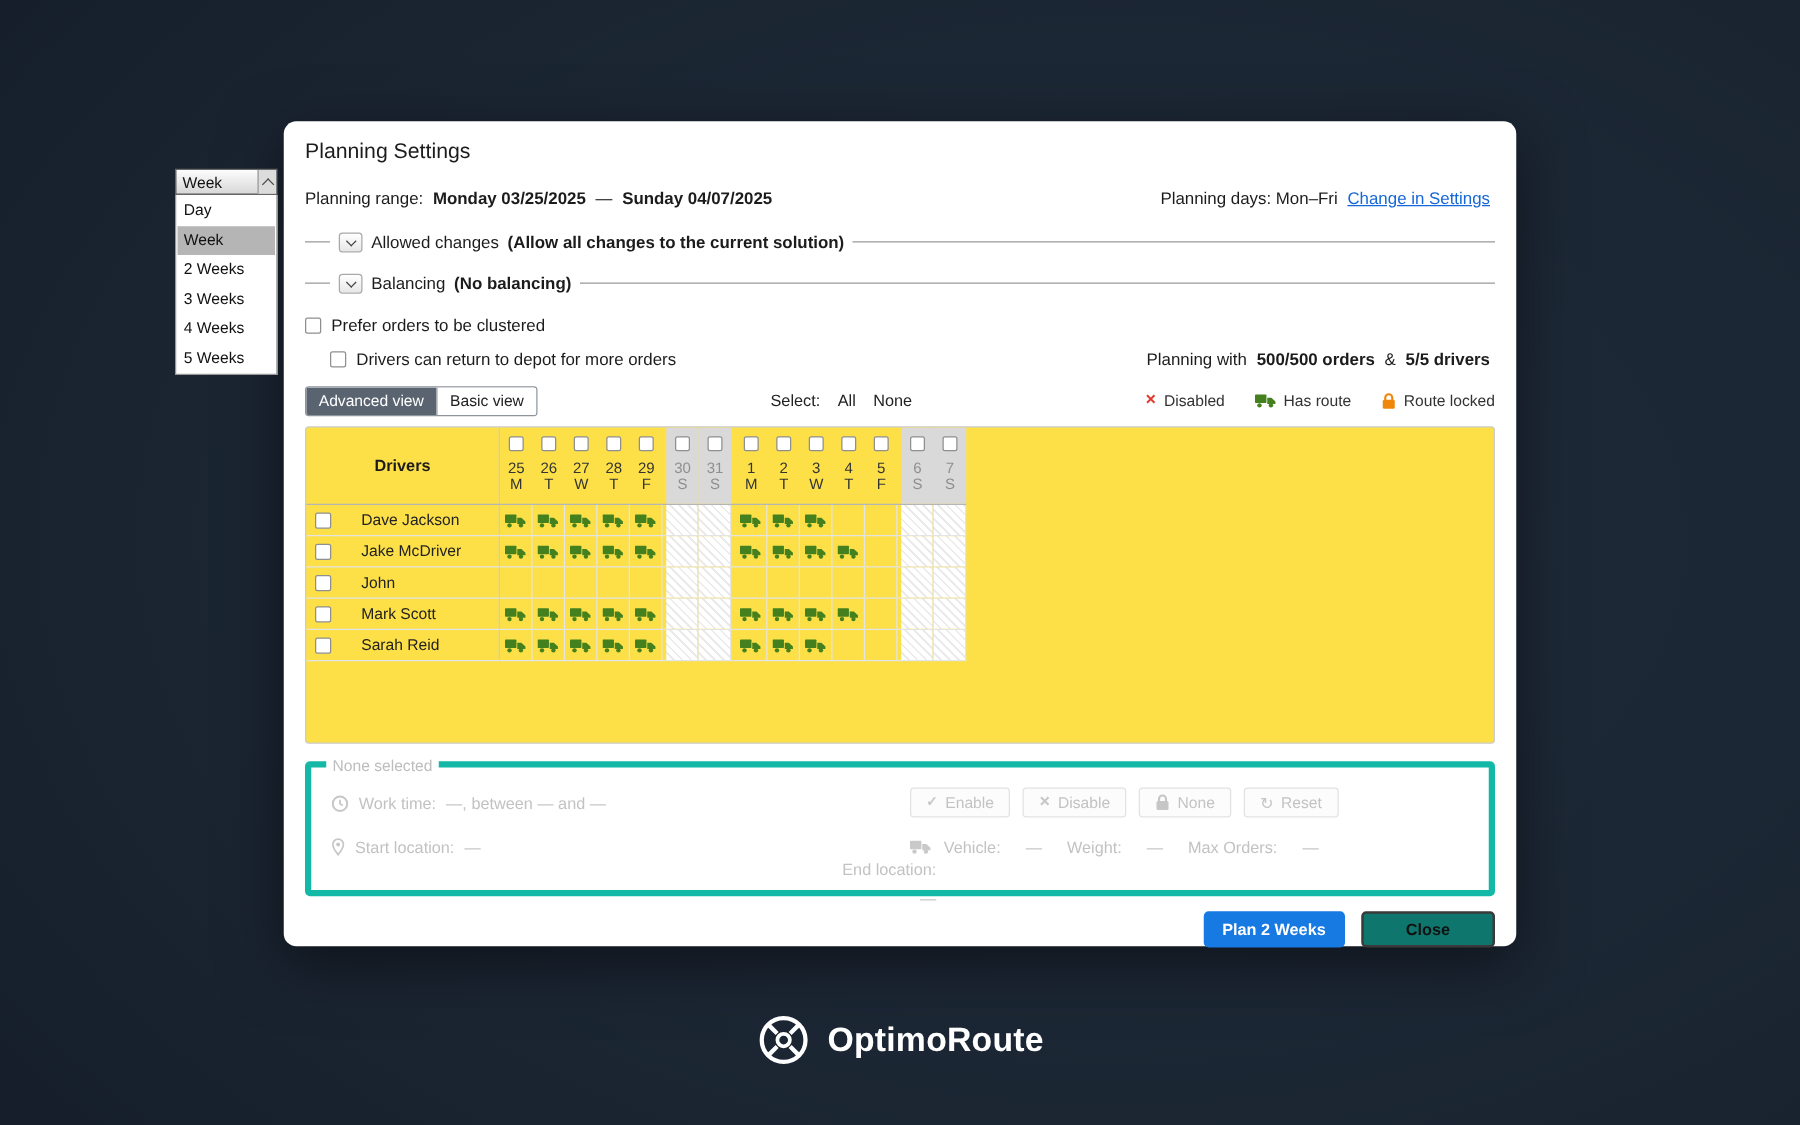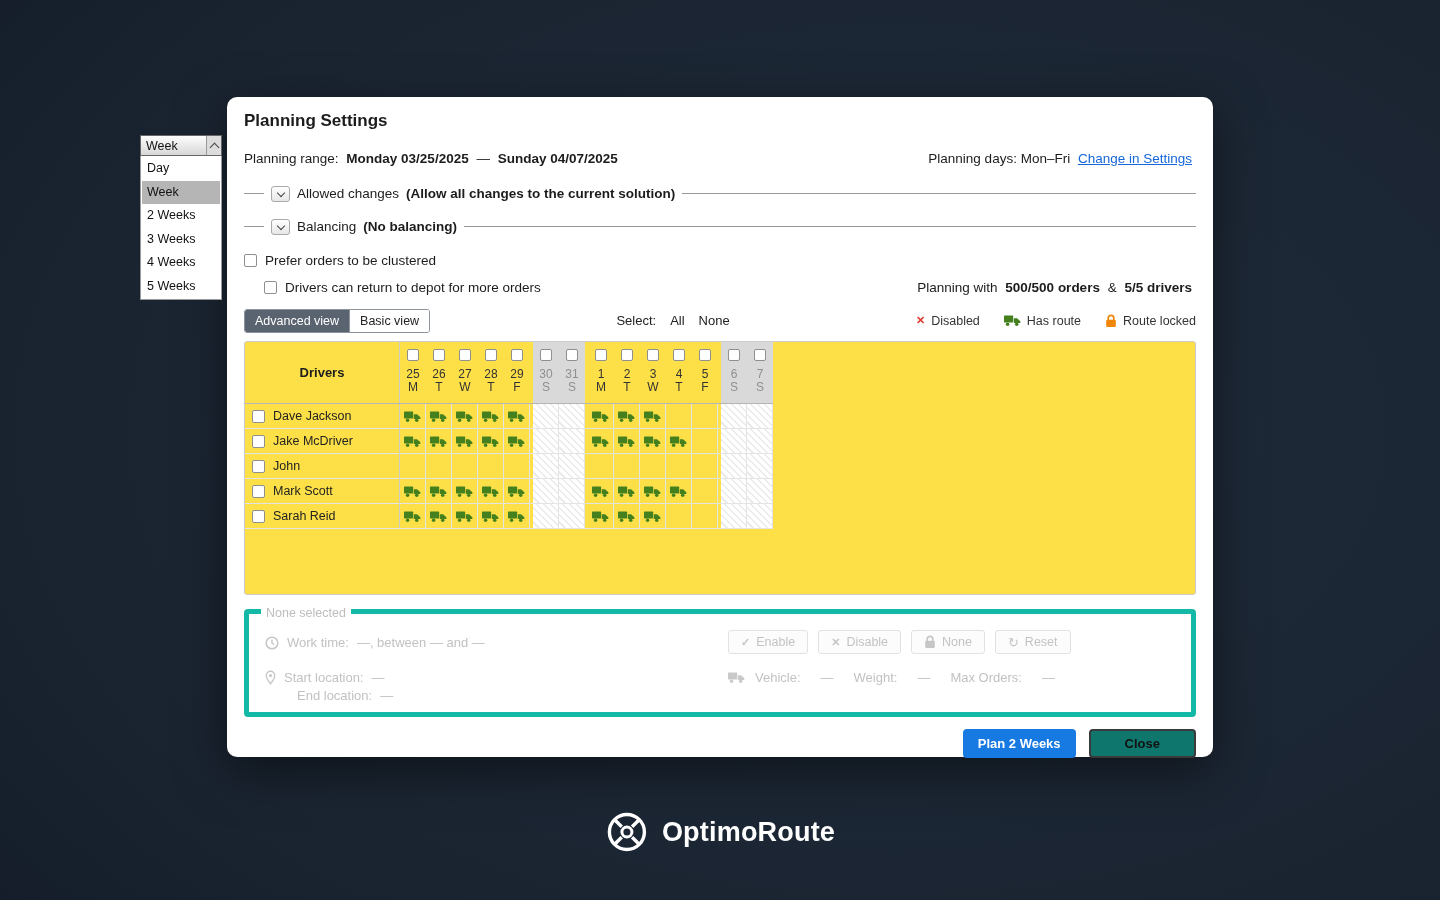--- a/index.html
+++ b/index.html
@@ -21,21 +21,21 @@
   .chev{width:6px;height:6px;border-right:1.6px solid #444;border-bottom:1.6px solid #444;display:inline-block;}
   .chev.up{transform:rotate(225deg);margin-top:3px;}
   .chev.down{transform:rotate(45deg);margin-top:-2px;}
   .dd-list{background:#fff;border:1px solid #999;border-top:none;box-sizing:border-box;padding:1px;}
   .dd-option{height:23.5px;line-height:23.5px;padding-left:5px;cursor:pointer;}
   .dd-option.selected{background:#b5b5b5;}
 
   
   .modal{position:absolute;left:227px;top:97px;width:986px;height:660px;background:#fff;border-radius:10px;
     box-shadow:0 14px 50px rgba(0,0,0,.5);box-sizing:border-box;padding:14px 17px 0 17px;color:#1c1c1c;}
-  .modal-title{font-size:17px;font-weight:bold;height:20px;}
+  .modal-title{font-size:17px;font-weight:normal;height:20px;}
   .row-range{display:flex;justify-content:space-between;align-items:baseline;margin-top:20px;font-size:13.5px;height:18px;}
   .sp>span{margin-right:4px;}
   .link{color:#1667d9;text-decoration:underline;cursor:pointer;}
 
   .section-row{display:flex;align-items:center;margin-top:16px;gap:7px;font-size:13.5px;height:17px;}
   .line-short{width:20px;border-top:1px solid #999;}
   .line-fill{flex:1;border-top:1px solid #999;}
   .chevron-btn{width:19px;height:16px;border:1px solid #a9a9a9;border-radius:3px;background:linear-gradient(#fff,#e7e7e7);
     display:flex;align-items:center;justify-content:center;box-sizing:border-box;cursor:pointer;flex:none;}
   .chevron-btn .chev{width:5px;height:5px;}
@@ -59,36 +59,36 @@
   .cal-table{display:inline-block;}
   .cal-head{display:flex;height:62px;border-bottom:1px solid #b5b5b5;box-sizing:border-box;}
   .name-head{width:155px;display:flex;align-items:center;justify-content:center;font-size:13px;font-weight:bold;
     border-right:1px solid #ccc;box-sizing:border-box;}
   .cal-col{width:26px;display:flex;flex-direction:column;align-items:center;padding-top:7px;box-sizing:border-box;font-size:12px;color:#333;}
   .cal-col .daynum{margin-top:2px;line-height:13px;}
   .cal-col .dow{line-height:13px;}
   .cal-col.weekend{background:#d9d9d9;color:#8f8f8f;}
   .cal-gap{width:3px;flex:none;}
   .cal-row{display:flex;height:25px;border-bottom:1px solid #e4e4e4;box-sizing:border-box;align-items:stretch;}
-  .name-cell{width:155px;display:flex;align-items:center;gap:8px;padding-left:7px;box-sizing:border-box;
+  .name-cell{width:155px;display:flex;align-items:center;gap:24px;padding-left:7px;box-sizing:border-box;
     border-right:1px solid #ccc;font-size:12.5px;color:#222;}
   .cal-cell{width:26px;display:flex;align-items:center;justify-content:center;border-right:1px solid #e4e4e4;box-sizing:border-box;cursor:pointer;}
   .cal-cell.weekend{background:repeating-linear-gradient(45deg,#ffffff 0 3.5px,#ebebeb 3.5px 5px);}
   .cal-cell svg{display:block;}
 
   
   .details{margin-top:14px;height:108px;border:5px solid #14b8a6;border-radius:4px;position:relative;
     padding:16px 16px 0 16px;box-sizing:border-box;font-size:13px;color:#c2c2c2;}
   .details-legend{position:absolute;top:-8px;left:12px;background:#fff;padding:0 5px;font-size:12.5px;color:#bdbdbd;}
   .d-row{display:flex;align-items:center;}
   .d-left{width:463px;display:flex;align-items:flex-end;gap:8px;flex:none;}
   .d-right{display:flex;align-items:center;gap:10px;}
   .d-row2{margin-top:16px;}
   .d-row3{margin-top:3px;}
-  .indent{margin-left:32px;}
+  .indent{margin-left:21px;flex-direction:column;}
   .dbtn{display:flex;align-items:center;gap:6px;border:1px solid #e2e2e2;border-radius:3px;background:#fcfcfc;
     padding:4px 12px;font-size:12.5px;color:#c3c3c3;cursor:default;}
   .vspan{margin-right:10px;}
 
   
   .footer{margin-top:12px;display:flex;justify-content:flex-end;gap:13px;}
   .btn-plan{background:#1779e2;color:#fff;font-weight:bold;font-size:13px;border:none;border-radius:4px;
     padding:7px 15px;cursor:pointer;font-family:inherit;}
   .btn-close{background:#0f766e;color:#111;font-weight:bold;font-size:13px;border:2px solid #3a3a3a;border-radius:4px;
     padding:5px 34px;cursor:pointer;font-family:inherit;}

